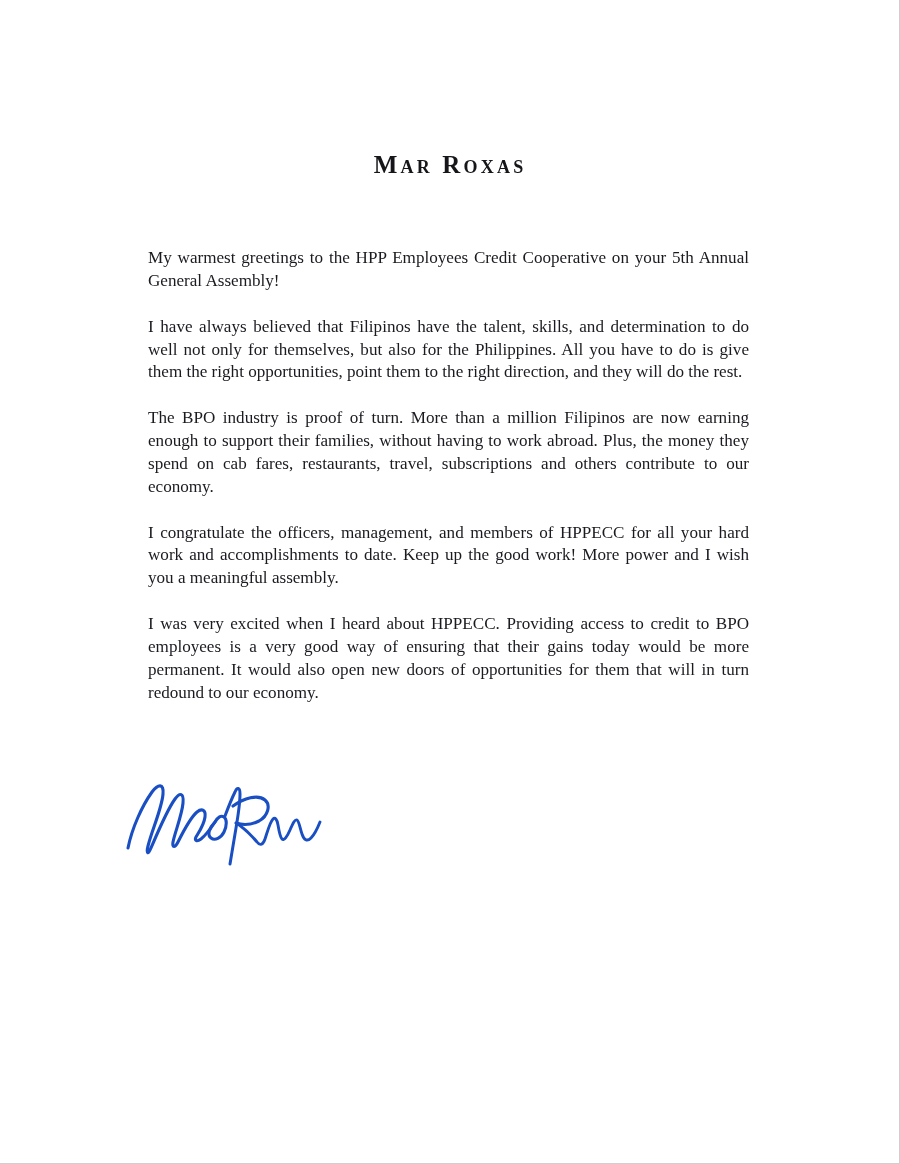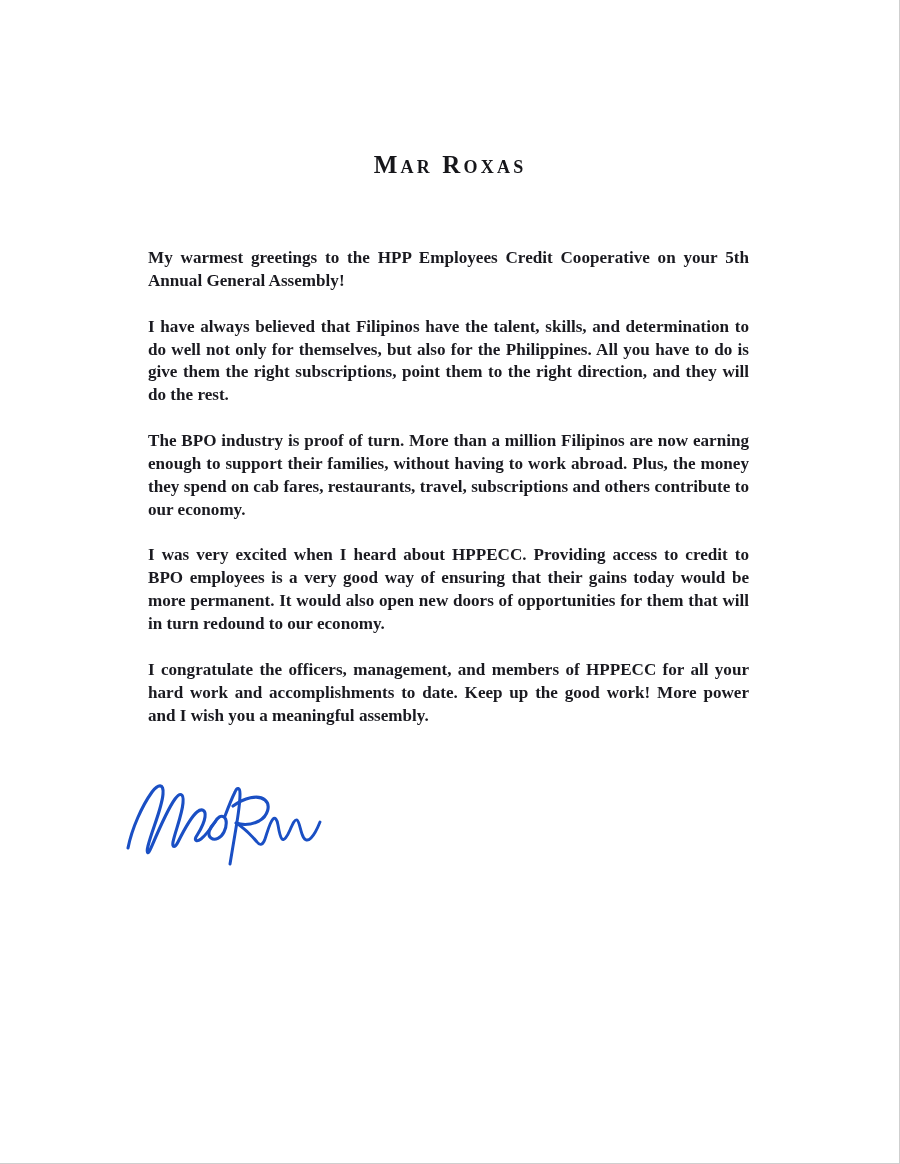--- a/index.html
+++ b/index.html
@@ -37,21 +37,20 @@
     letter-spacing: 3.2px;
     color: #16161a;
     line-height: 1;
     white-space: nowrap;
   }
   .body-block {
     position: absolute;
     top: 247px;
     left: 148px;
     width: 601px;
-    font-weight: bold;
   }
   .para {
     margin: 0 0 23px 0;
     font-size: 17.1px;
     line-height: 22.85px;
     color: #1a1a20;
     text-align: justify;
     text-justify: inter-word;
     -webkit-hyphens: none;
     hyphens: none;
@@ -77,24 +76,24 @@
 <body>
 
 <div class="page">
 
   <div class="letterhead">
     <div class="letterhead-name">Mar Roxas</div>
   </div>
 
   <div class="body-block">
     <p class="para">My warmest greetings to the HPP Employees Credit Cooperative on your 5th Annual General Assembly!</p>
-    <p class="para">I have always believed that Filipinos have the talent, skills, and determination to do well not only for themselves, but also for the Philippines. All you have to do is give them the right subscriptions, point them to the right direction, and they will do the rest.</p>
+    <p class="para">I have always believed that Filipinos have the talent, skills, and determination to do well not only for themselves, but also for the Philippines. All you have to do is give them the right opportunities, point them to the right direction, and they will do the rest.</p>
     <p class="para">The BPO industry is proof of turn. More than a million Filipinos are now earning enough to support their families, without having to work abroad. Plus, the money they spend on cab fares, restaurants, travel, subscriptions and others contribute to our economy.</p>
+    <p class="para">I congratulate the officers, management, and members of HPPECC for all your hard work and accomplishments to date. Keep up the good work! More power and I wish you a meaningful assembly.</p>
     <p class="para">I was very excited when I heard about HPPECC. Providing access to credit to BPO employees is a very good way of ensuring that their gains today would be more permanent. It would also open new doors of opportunities for them that will in turn redound to our economy.</p>
-    <p class="para">I congratulate the officers, management, and members of HPPECC for all your hard work and accomplishments to date. Keep up the good work! More power and I wish you a meaningful assembly.</p>
   </div>
 
   <div class="signature-block">
     <svg viewBox="0 0 210 96" xmlns="http://www.w3.org/2000/svg">
       <g fill="none" stroke-linecap="round" stroke-linejoin="round" id="sig-strokes" stroke="#1a4fc4">
         <path d="M10 76 C 14 56, 24 34, 34 20 C 40 12, 46 11, 45 22
                  C 44 36, 34 58, 30 74 C 28 82, 30 83, 33 76
                  C 39 62, 49 38, 57 27 C 62 20, 66 21, 65 31
                  C 64 43, 57 60, 55 70 C 54 76, 57 76, 60 70
                  C 66 58, 73 45, 79 40 C 84 36, 88 38, 87 45

